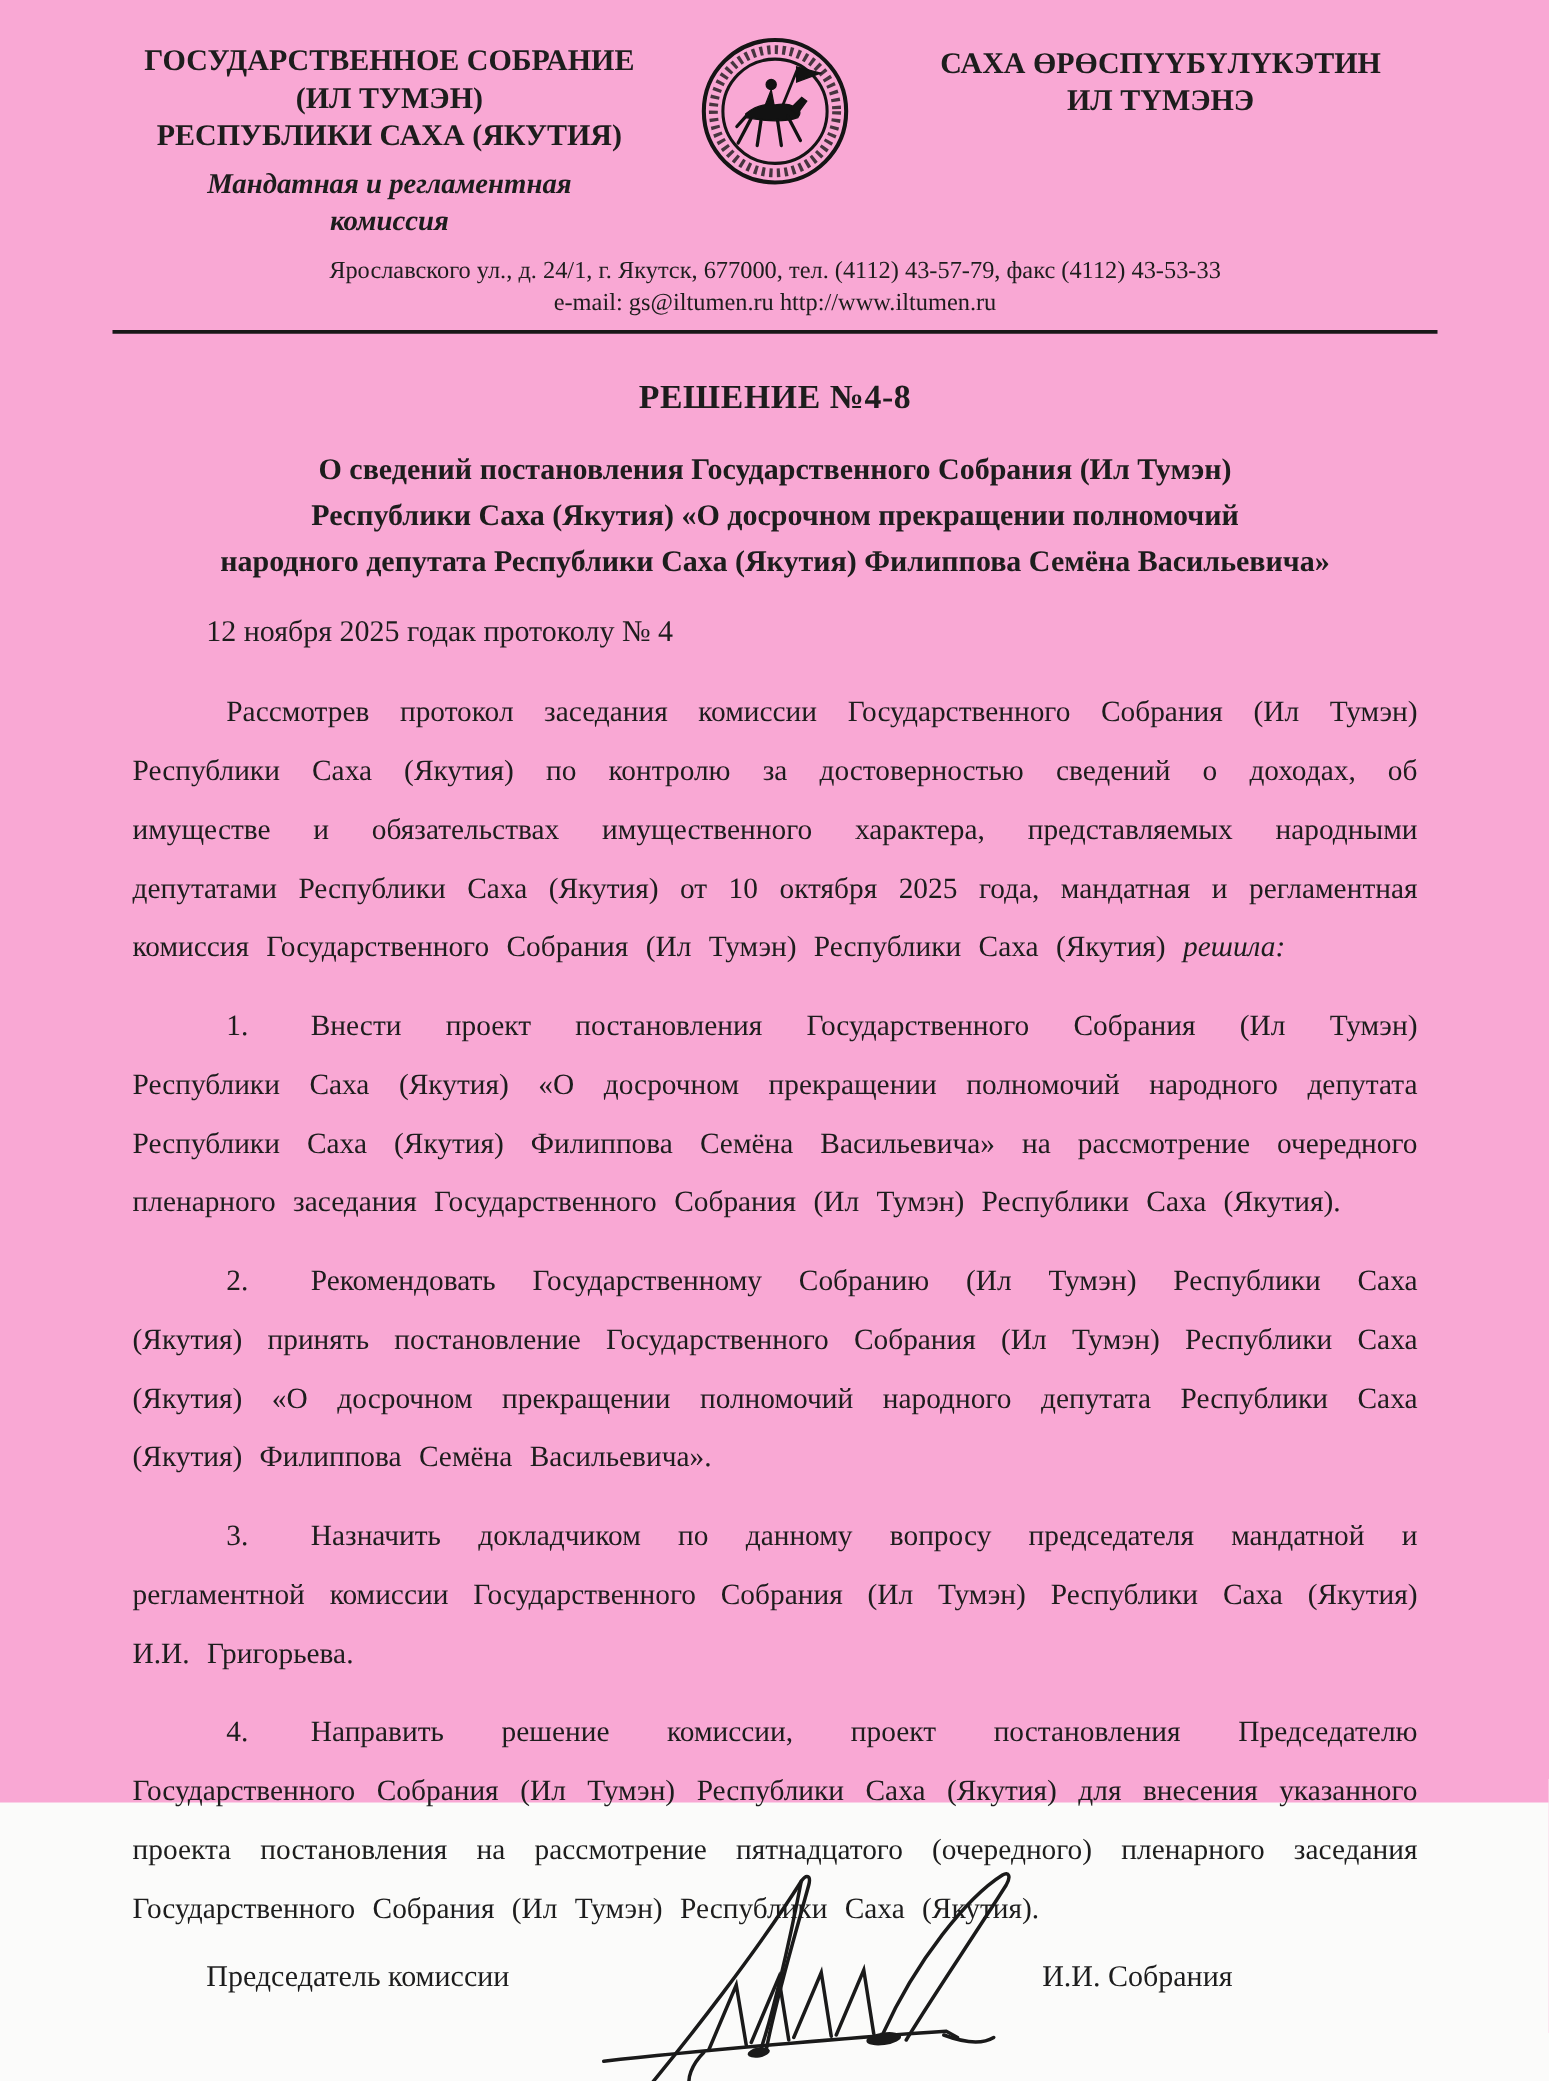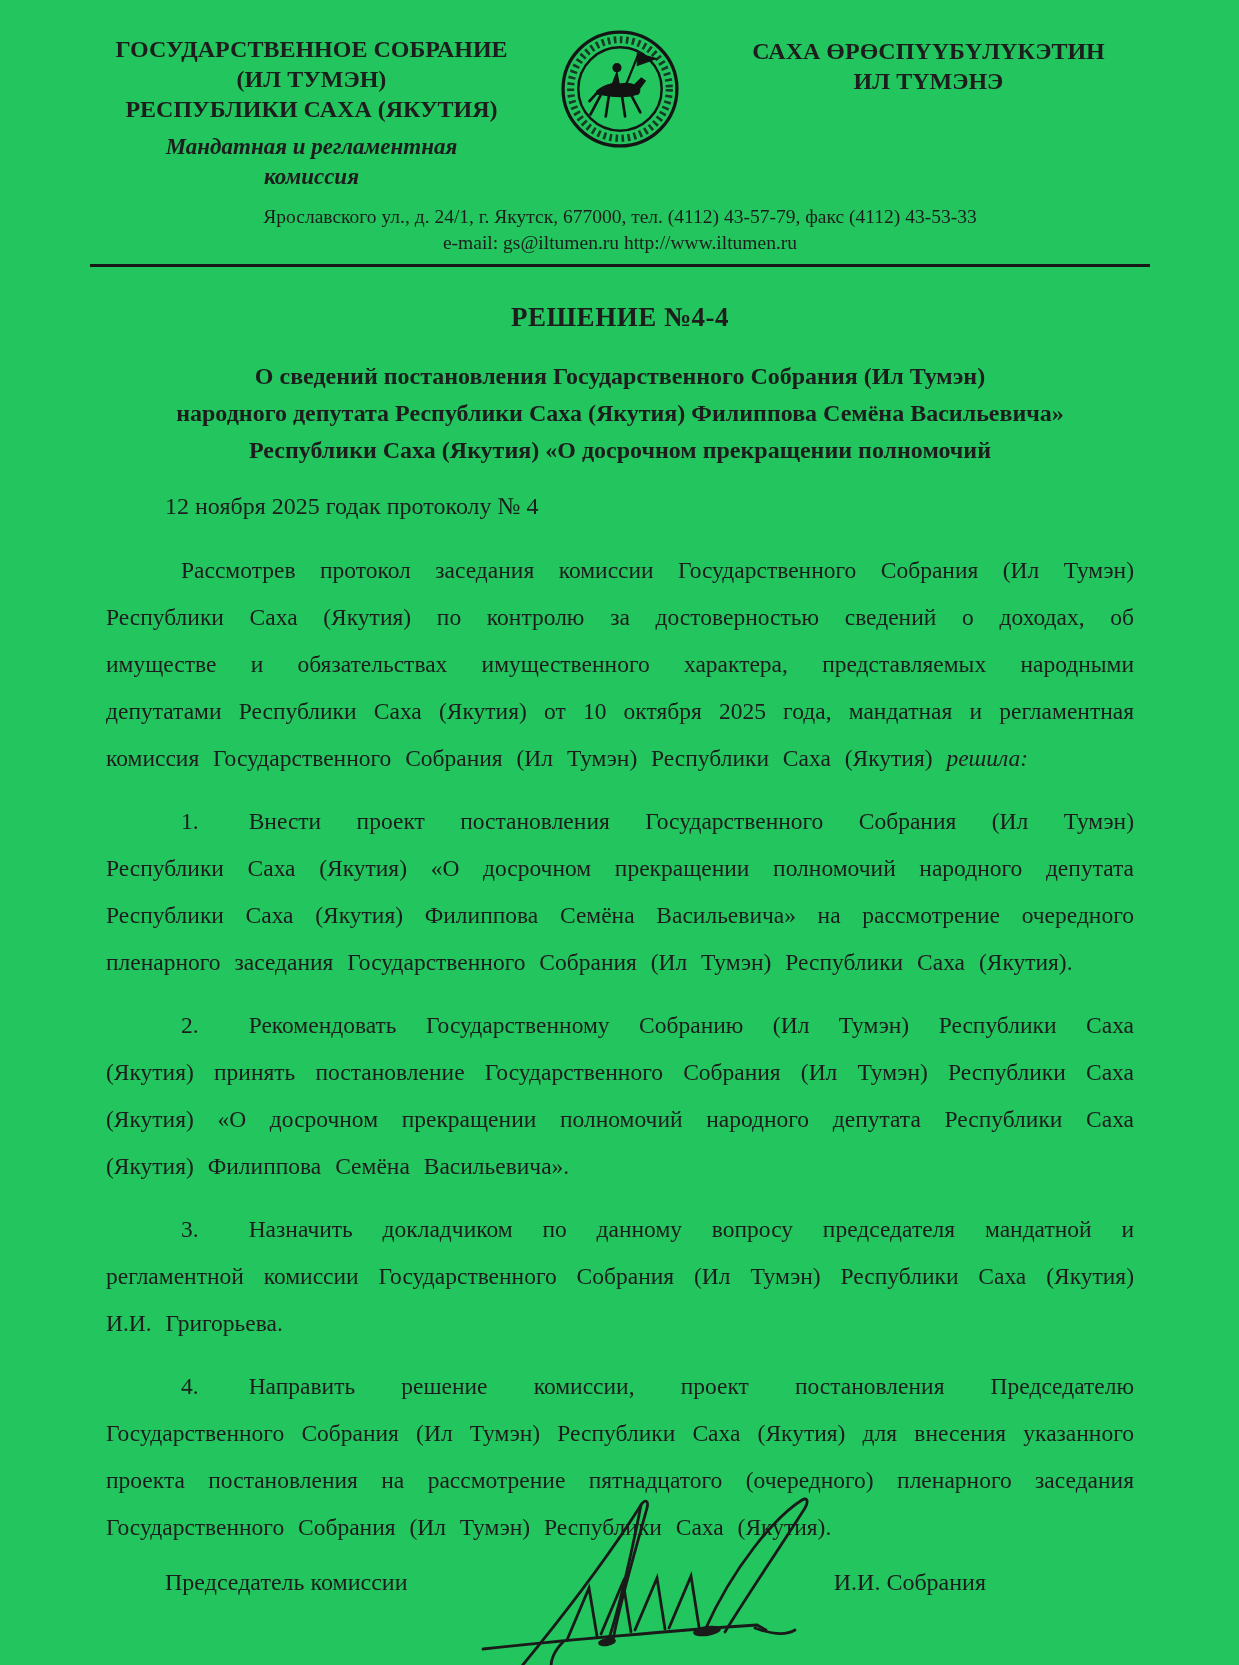--- a/index.html
+++ b/index.html
@@ -5,24 +5,24 @@
   html, body { margin: 0; padding: 0; }
   body {
     width: 1239px; height: 1665px;
     background: #fbfbfa;
     color: #1d1d1d;
     font-family: "Liberation Serif", "DejaVu Serif", serif;
     overflow: hidden;
   }
   .page {
     position: relative;
-    width: 1239px; height: 1665px;
+    width: 1239px; height: 1442px;
     box-sizing: border-box;
     padding: 34px 89px 0 90px;
-    background: #22c55e;
+    background: #f9a8d4;
   }
 
   
   .letterhead {
     display: grid;
     grid-template-columns: 1fr 158px 1fr;
     column-gap: 8px;
     align-items: start;
   }
   .org { font-weight: bold; font-size: 24px; line-height: 30px; text-align: center; }
@@ -132,26 +132,26 @@
     </div>
   </header>
 
   <div class="address">
     <div>Ярославского ул., д. 24/1, г. Якутск, 677000,  тел. (4112) 43-57-79, факс (4112) 43-53-33</div>
     <div>e-mail: gs@iltumen.ru    http://www.iltumen.ru</div>
   </div>
 
   <div class="rule"></div>
 
-  <h1 class="doc-title">РЕШЕНИЕ №4-4</h1>
+  <h1 class="doc-title">РЕШЕНИЕ №4-8</h1>
 
   <div class="subject">
     <div>О сведений постановления Государственного Собрания (Ил Тумэн)</div>
+    <div>Республики Саха (Якутия) «О досрочном прекращении полномочий</div>
     <div>народного депутата Республики Саха (Якутия) Филиппова Семёна Васильевича»</div>
-    <div>Республики Саха (Якутия) «О досрочном прекращении полномочий</div>
   </div>
 
   <div class="meta-row">
     <span>12 ноября 2025 года</span>
     <span>к протоколу № 4</span>
   </div>
 
   <div class="body-text">
     <p class="para"><span>Рассмотрев протокол заседания комиссии Государственного Собрания (Ил Тумэн) Республики Саха (Якутия) по контролю за достоверностью сведений о доходах, об имуществе и обязательствах имущественного характера, представляемых народными депутатами Республики Саха (Якутия) от 10 октября 2025 года, мандатная и регламентная комиссия Государственного Собрания (Ил Тумэн) Республики Саха (Якутия) </span><span class="resolved">решила:</span></p>
 

